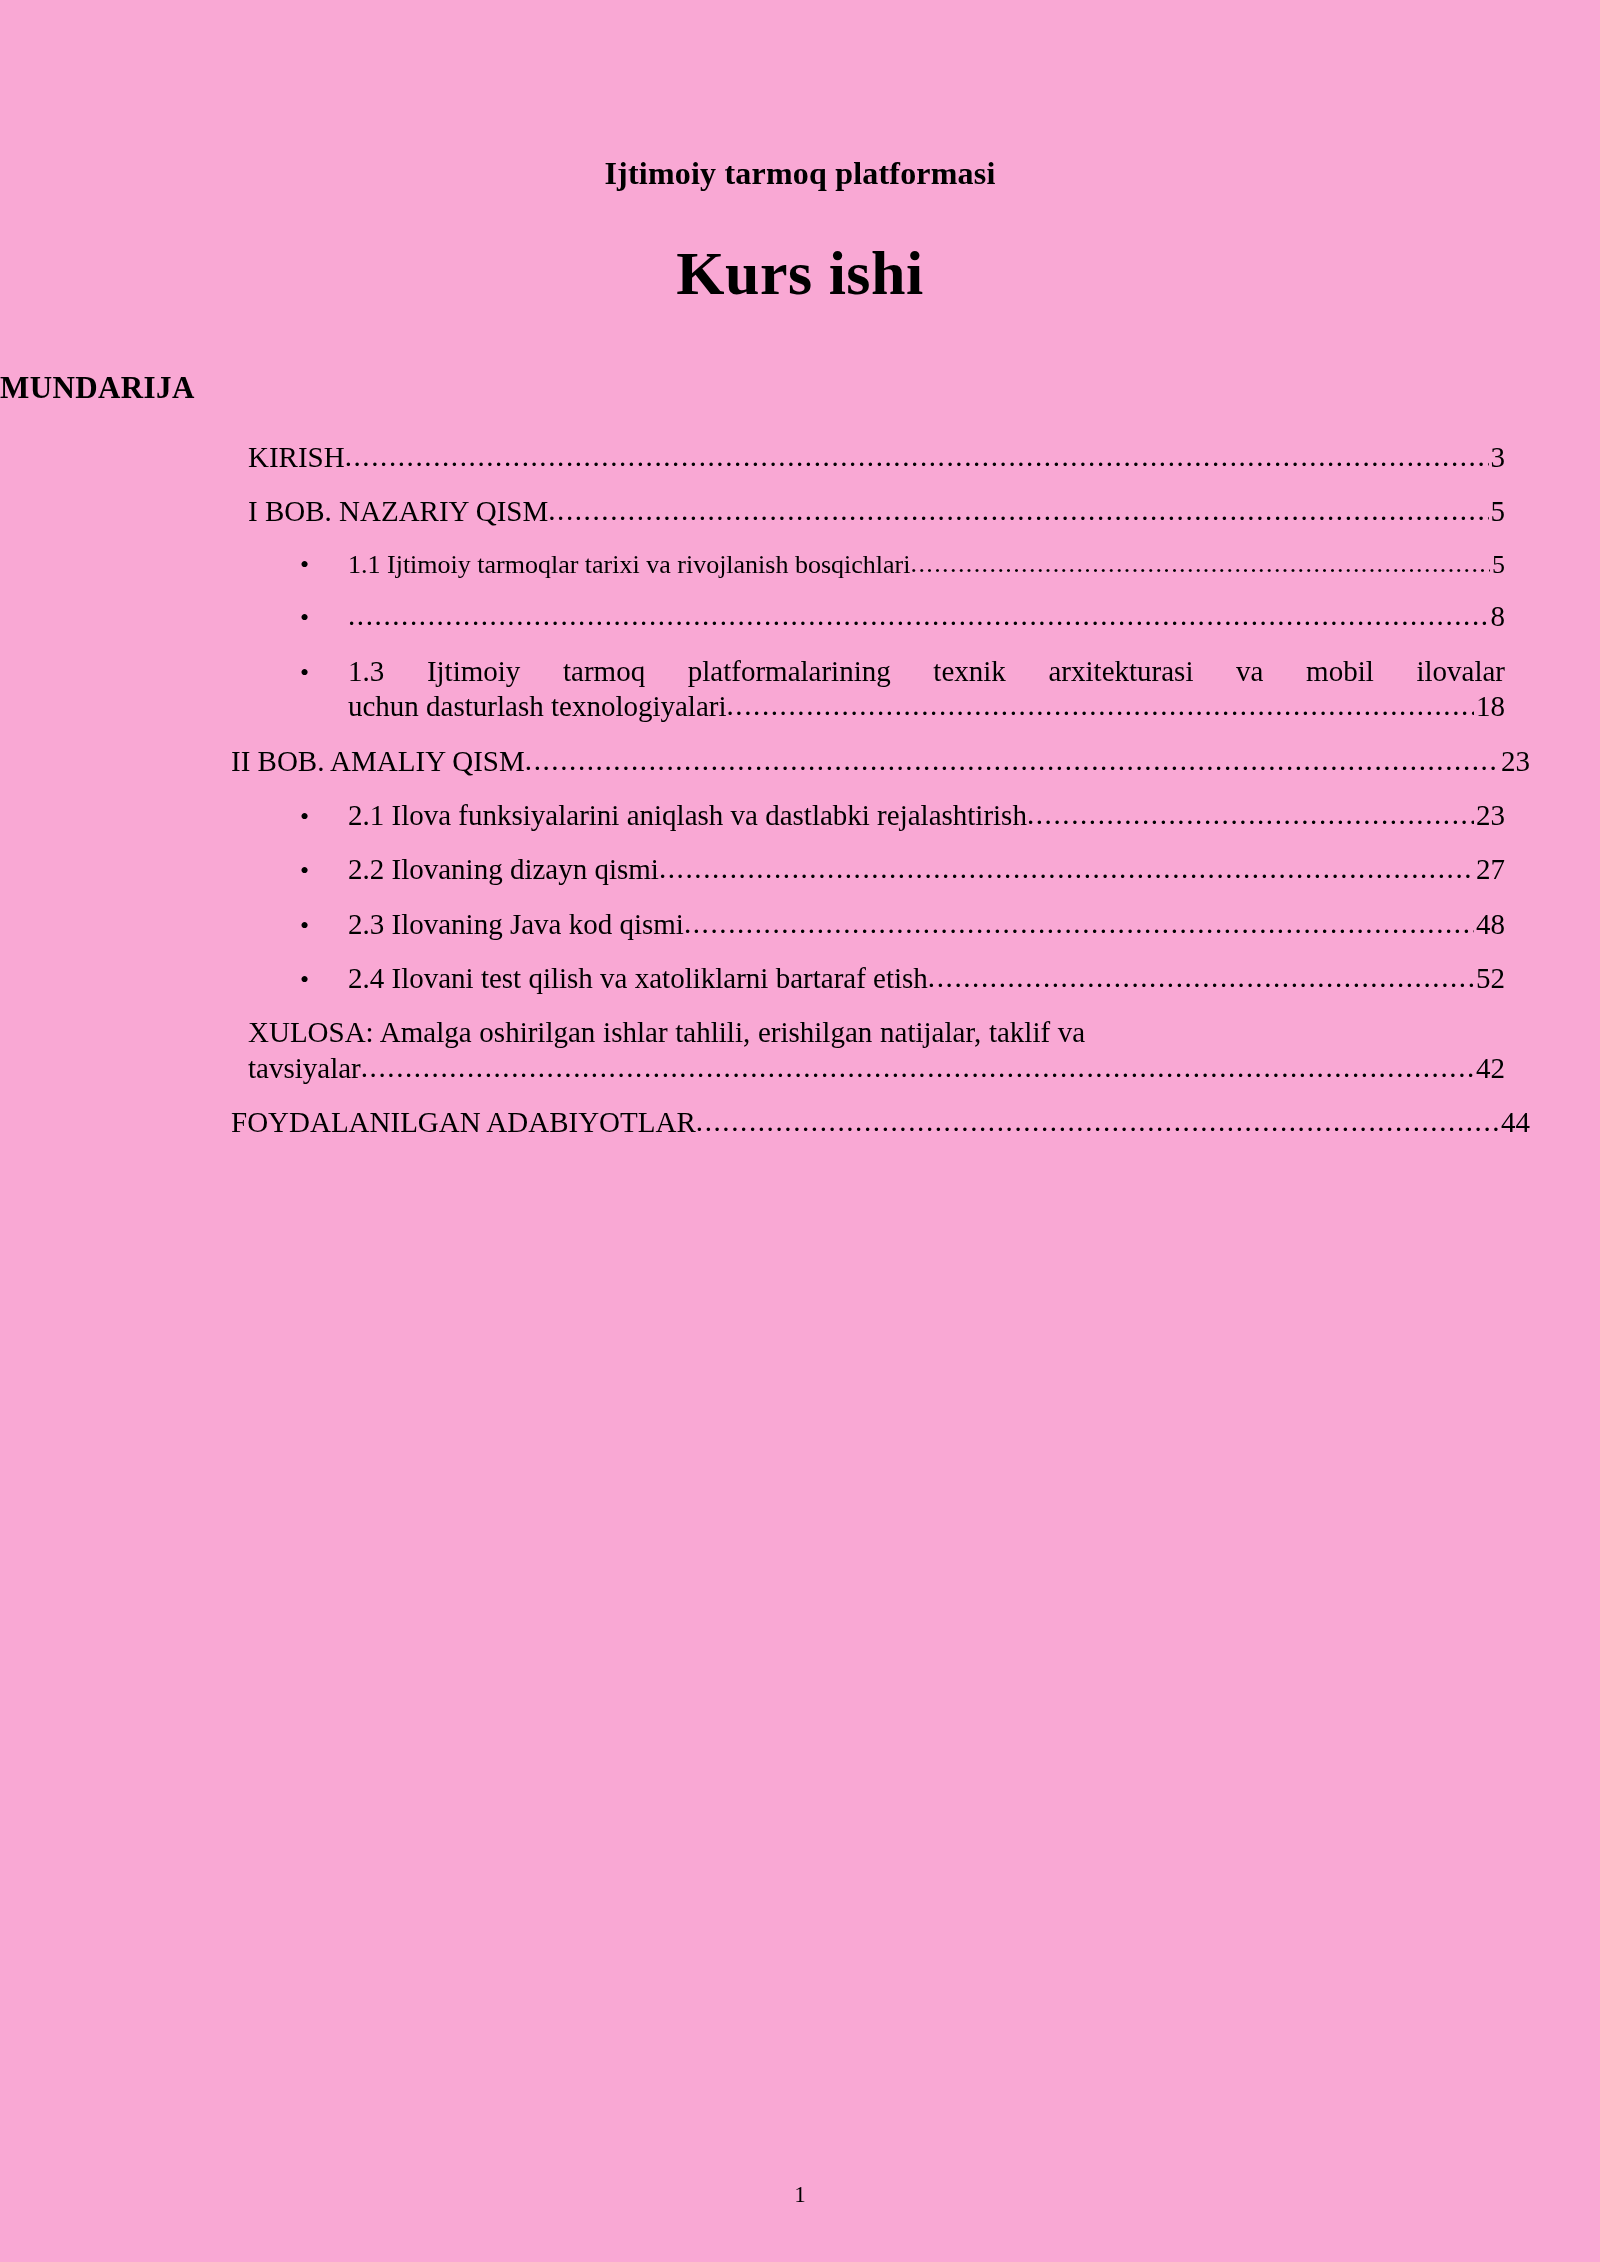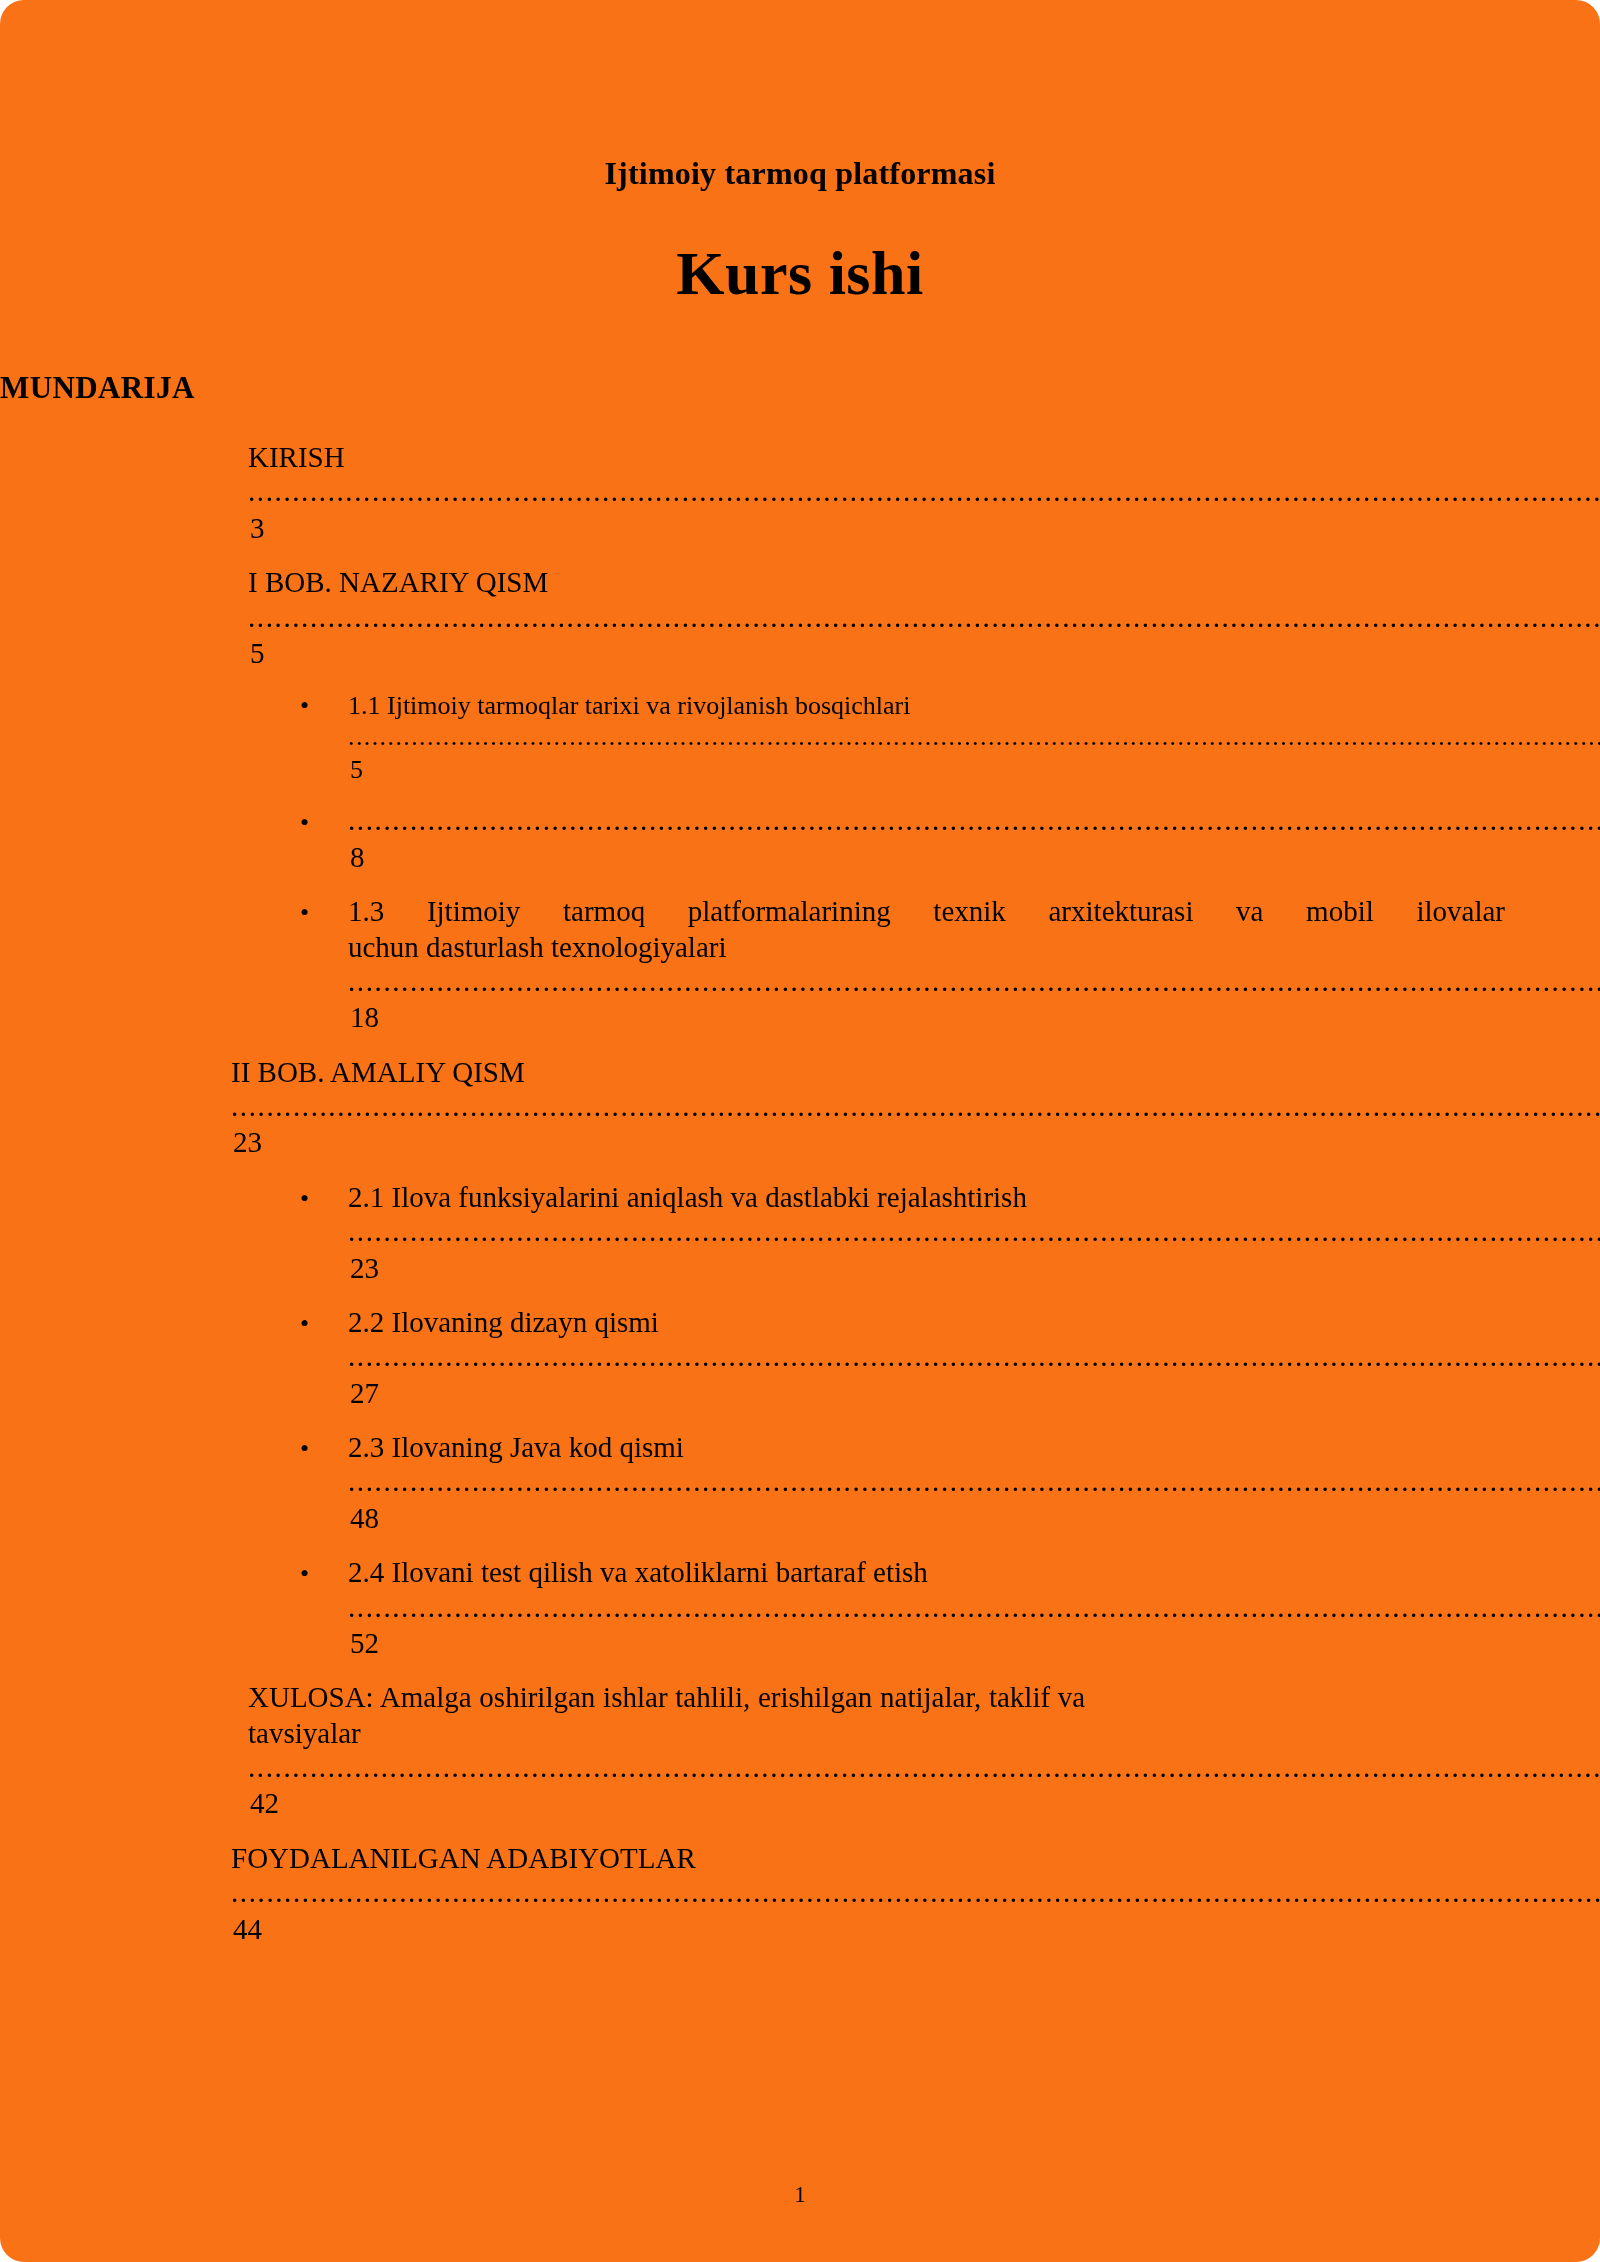--- a/index.html
+++ b/index.html
@@ -14,22 +14,21 @@
     font-family: "Liberation Serif", "DejaVu Serif", serif;
     color: #000000;
     overflow: hidden;
   }
 
   .page {
     position: absolute;
     inset: 0;
     width: 1600px;
     height: 2262px;
-    background: #f97316;
-    border-radius: 24px;
+    background: #f9a8d4;
   }
 
   
   .doc-subtitle {
     position: absolute;
     top: 155px;
     left: 0;
     width: 1600px;
     text-align: center;
     font-size: 32px;
@@ -91,21 +90,20 @@
   .entry-body {
     flex: 1 1 auto;
     min-width: 0;
   }
 
   
   .leader-line {
     display: flex;
     align-items: baseline;
     width: 100%;
-    flex-direction: column;
   }
   .leader-text {
     flex: 0 0 auto;
     white-space: pre;
   }
   .leader-dots {
     flex: 1 1 auto;
     overflow: hidden;
     white-space: nowrap;
     margin: 0 0 0 0;

